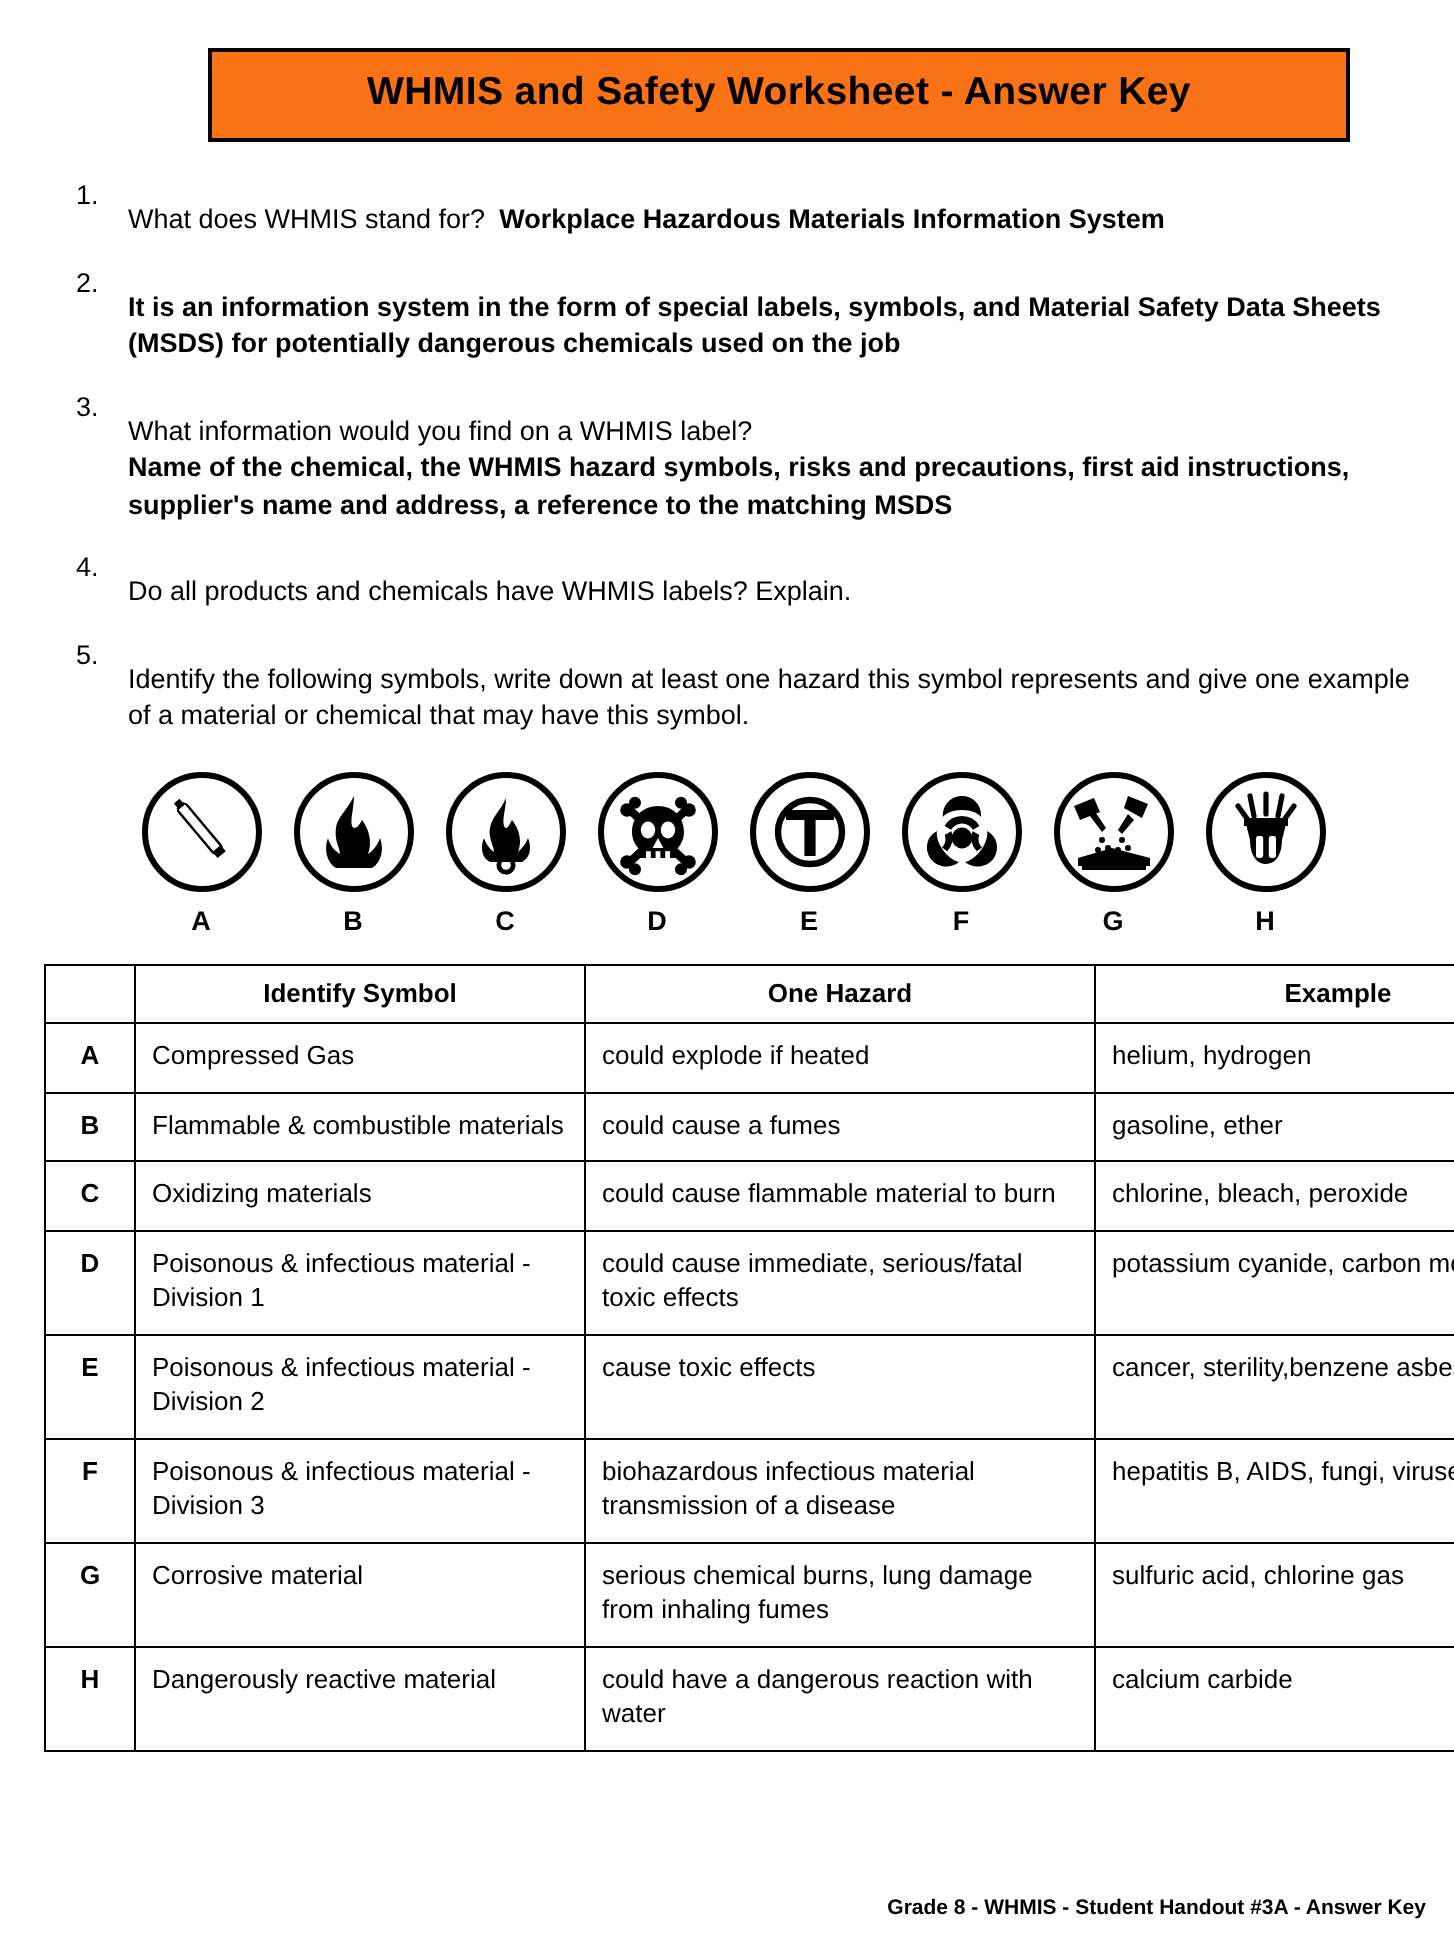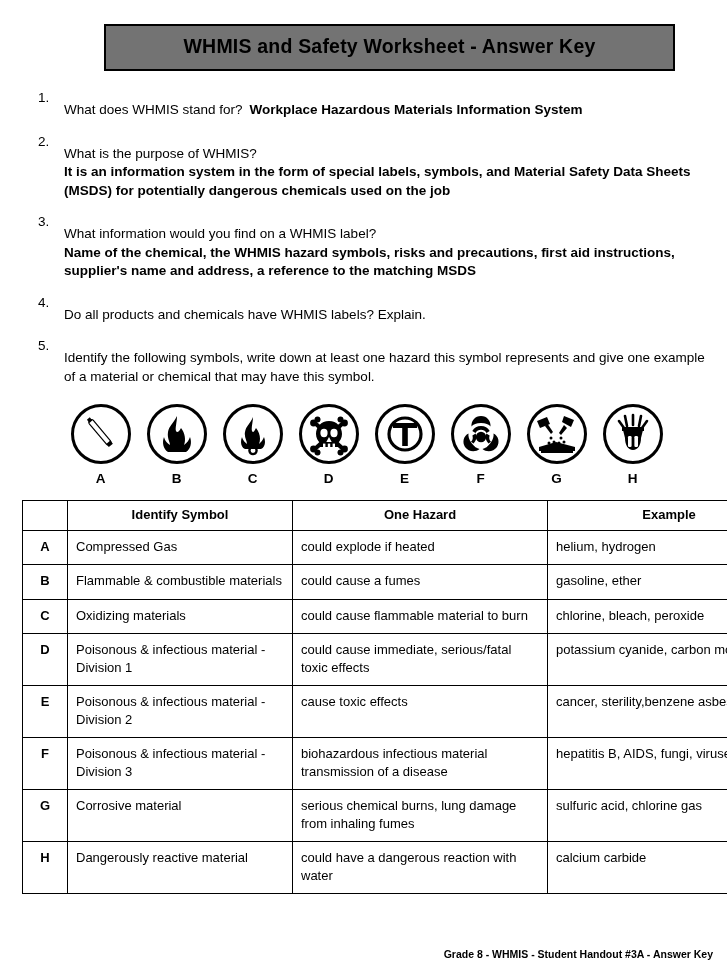--- a/index.html
+++ b/index.html
@@ -20,21 +20,21 @@
     height: 970px;
     box-sizing: border-box;
     padding: 18px 12px 8px 12px;
     position: relative;
   }
 
   
   .title-banner {
     margin: 6px 40px 18px 92px;
     border: 2px solid #000;
-    background: #737373;
+    background: #f97316;
     text-align: center;
     padding: 9px 6px 11px 6px;
   }
   .title-banner .title-text {
     font-size: 19.5px;
     font-weight: bold;
     letter-spacing: 0.2px;
   }
 
   
@@ -150,21 +150,20 @@
     <div class="qitem">
       <div class="qnum">1.</div>
       <div class="qbody">
         <span class="qtext">What does WHMIS stand for?</span><span class="inline-ans">Workplace Hazardous Materials Information System</span>
       </div>
     </div>
 
     <div class="qitem">
       <div class="qnum">2.</div>
       <div class="qbody">
-        <div class="qtext">What is the purpose of WHMIS?</div>
         <div class="qans">It is an information system in the form of special labels, symbols, and Material Safety Data Sheets (MSDS) for potentially dangerous chemicals used on the job</div>
       </div>
     </div>
 
     <div class="qitem">
       <div class="qnum">3.</div>
       <div class="qbody">
         <div class="qtext">What information would you find on a WHMIS label?</div>
         <div class="qans">Name of the chemical, the WHMIS hazard symbols, risks and precautions, first aid instructions, supplier's name and address, a reference to the matching MSDS</div>
       </div>

